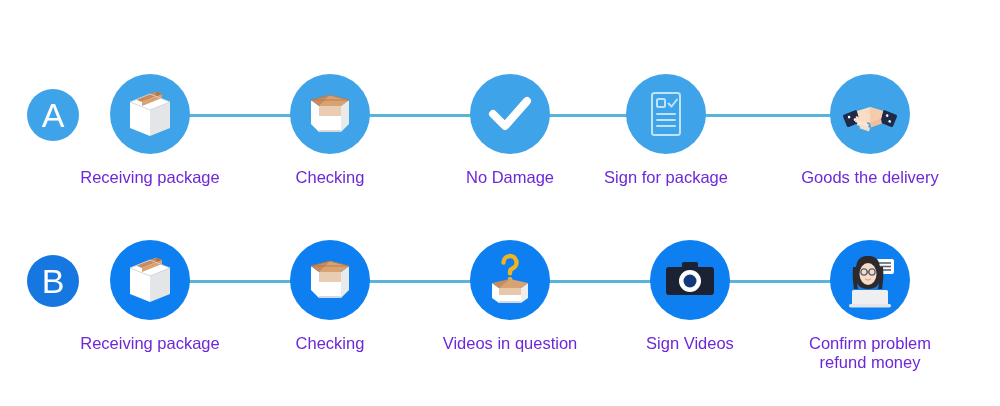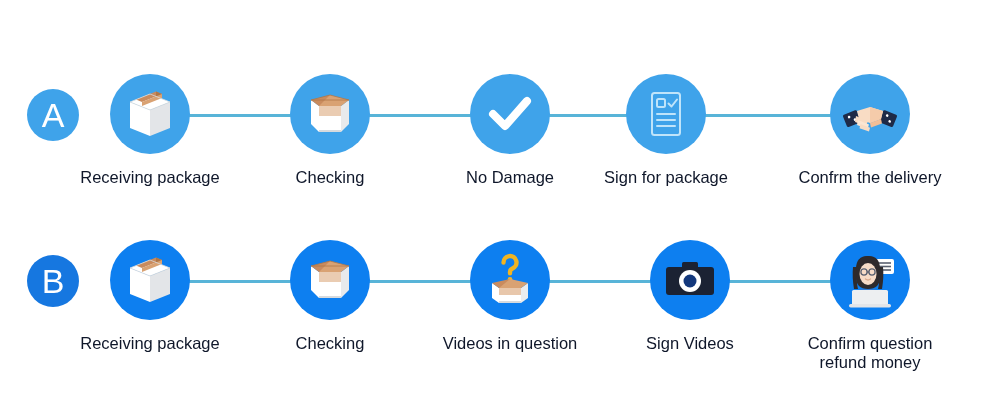--- a/index.html
+++ b/index.html
@@ -60,21 +60,21 @@
     z-index: 2;
     display: flex; align-items: center; justify-content: center;
   }
   #row-a .circle { background: #3FA3EA; }
   #row-b .circle { background: #0D7FF0; }
 
   .step-label {
     margin-top: 14px;
     font-size: 16.5px;
     line-height: 19px;
-    color: #0f172a;
+    color: #6d28d9;
     white-space: pre-line;
     position: relative;
     z-index: 3;
   }
 
   .circle svg { display: block; overflow: visible; }
 </style>
 </head>
 <body>
 
@@ -164,21 +164,21 @@
           </g>
           <path d="M16 26 L29 22 L42 26 L40 34 L29 38 L18 34 Z" fill="#F8DCC4"></path>
           <path d="M29 22 L42 26 L40 34 L29 38 Z" fill="#F5CBAA"></path>
           <path d="M15 31 L27 36 L25 41 L14 37 Z" fill="#F8DCC4"></path>
           <path d="M17 35 L28 39.5 L26.5 44 L16 40 Z" fill="#FBE6D3"></path>
           <path d="M19.5 39 L29 42.8 L28 46.5 L18.5 43.2 Z" fill="#F8DCC4"></path>
           <path d="M29 38 L40 34 L41 38.5 L30 42.5 Z" fill="#F2BE96"></path>
         </svg>
       </span>
     </div>
-    <div class="step-label">Confrm the delivery</div>
+    <div class="step-label">Goods the delivery</div>
   </div>
 </div>
 
 <div class="flow" id="row-b">
 
   <div class="row-badge">
     <span>B</span>
   </div>
 
   <div class="connector"></div>
@@ -271,16 +271,16 @@
           <circle cx="35" cy="25" r="3.1" fill="none" stroke="#5A6170" stroke-width="1.3"></circle>
           <line x1="30.1" y1="25" x2="31.9" y2="25" stroke="#5A6170" stroke-width="1.3"></line>
           <path d="M28.5 32 q2.5 2 5 0" fill="none" stroke="#D9A98C" stroke-width="1.3" stroke-linecap="round"></path>
           <path d="M16 56 q-2 -12 9 -14 l12 0 q11 2 9 14 Z" fill="#2F7BD6"></path>
           <path d="M22 44 q9 6 18 0 l0 3 q-9 6 -18 0 Z" fill="#2468B8"></path>
           <rect x="15" y="43" width="36" height="15" rx="1.5" fill="#EDEFF1"></rect>
           <rect x="12" y="57" width="42" height="3.5" rx="1.7" fill="#E3E5E8"></rect>
         </svg>
       </span>
     </div>
-    <div class="step-label">Confirm question
+    <div class="step-label">Confirm problem
 refund money</div>
   </div>
 </div>
 
 </body></html>

